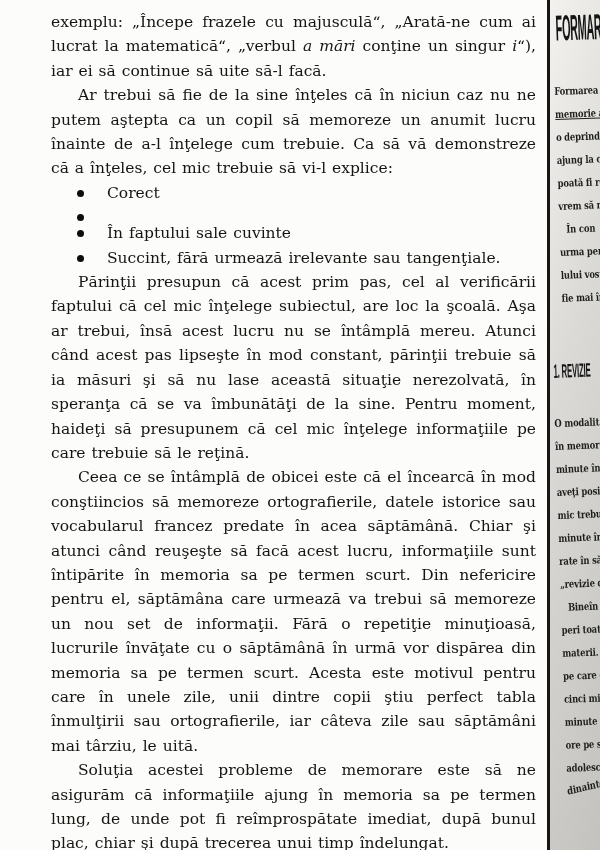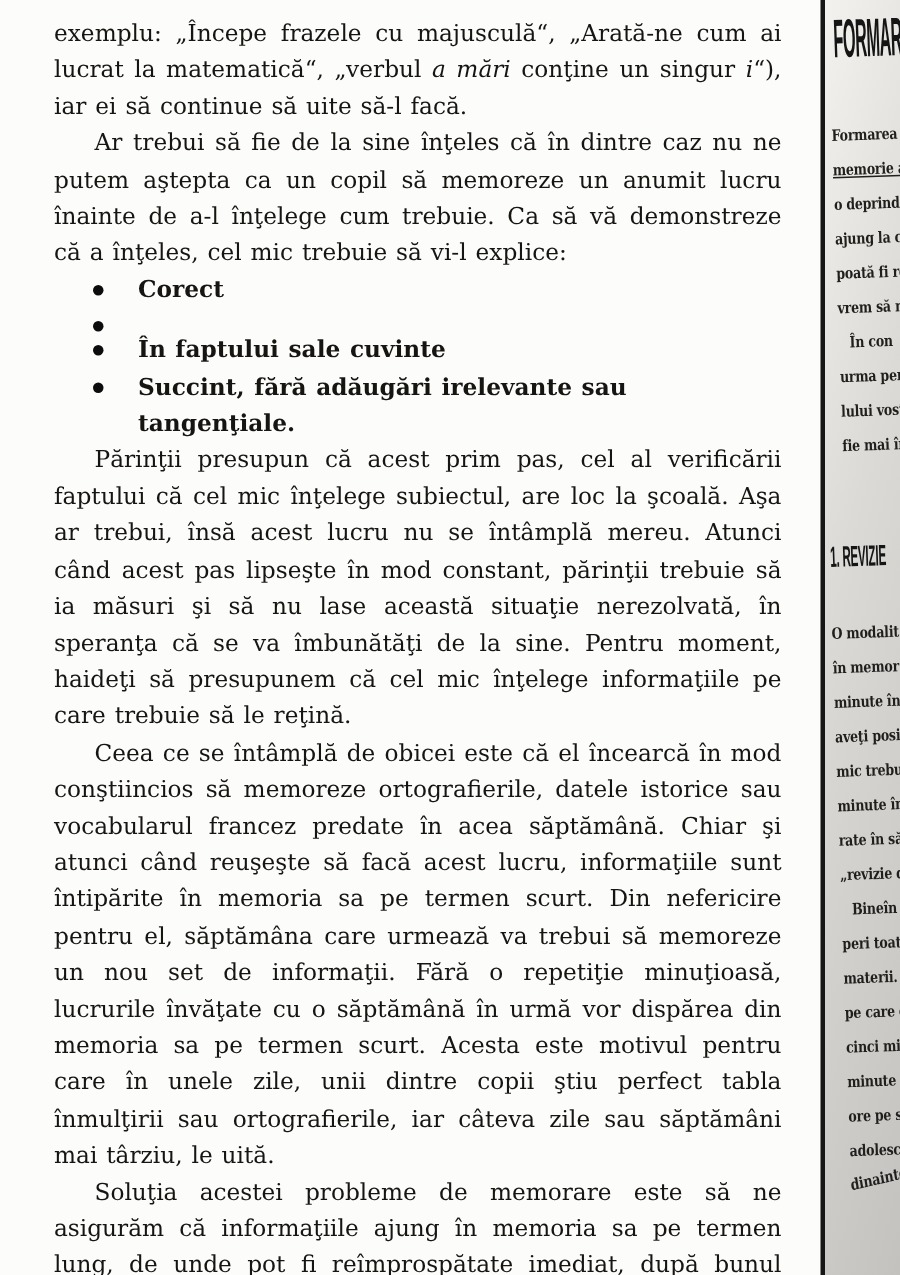--- a/index.html
+++ b/index.html
@@ -8,37 +8,37 @@
     background: #ffffff;
     font-family: "DejaVu Serif", serif;
   }
   .screen {
     position: relative; width: 600px; height: 850px;
     background: #fcfcfa;
   }
 
   
   .page-left {
-    position: absolute; left: 0; top: 0;
+    position: absolute; left: 15px; top: 0;
     width: 547px; height: 850px;
     padding: 10px 26px 0 36px;
     box-sizing: border-box;
     color: #171512;
     font-size: 15.5px;
     line-height: 24.4px;
     text-align: justify;
     word-spacing: 1px;
   }
   .page-left p { margin: 0; }
   .para-indent { text-indent: 27px; }
   .gap-top { margin-top: 26px; }
   em { font-style: italic; }
 
   .bullets { list-style: none; margin: 0; padding: 0 0 0 26px; }
-  .bullets li { display: flex; align-items: flex-start; text-align: left; font-weight: bold; }
+  .bullets li { display: flex; align-items: flex-start; text-align: left; }
   .dot {
     flex: 0 0 auto; width: 7px; height: 7px; border-radius: 50%;
     background: #0c0c0c; margin: 9px 23px 0 0;
   }
 
   
   .spine {
     position: absolute; left: 547px; top: 0;
     width: 3px; height: 850px; background: #161616;
   }
@@ -82,37 +82,37 @@
 </style>
 </head>
 <body>
 
 <div class="screen">
 
   <div class="page-left">
 
     <p><span>exemplu: „Începe frazele cu majusculă“, „Arată-ne cum ai lucrat la matematică“, „verbul </span><em>a mări</em><span> conţine un singur </span><em>i</em><span>“), iar ei să continue să uite să-l facă.</span></p>
 
-    <p class="para-indent">Ar trebui să fie de la sine înţeles că în dintre caz nu ne putem aştepta ca un copil să memoreze un anumit lucru înainte de a-l înţelege cum trebuie. Ca să vă demonstreze că a înţeles, cel mic trebuie să vi-l explice:</p>
+    <p class="para-indent">Ar trebui să fie de la sine înţeles că în niciun caz nu ne putem aştepta ca un copil să memoreze un anumit lucru înainte de a-l înţelege cum trebuie. Ca să vă demonstreze că a înţeles, cel mic trebuie să vi-l explice:</p>
 
     <ul class="bullets">
       <li>
         <span class="dot"></span>
         <span>Corect</span>
       </li>
       <li>
         <span class="dot"></span>
       </li>
       <li>
         <span class="dot"></span>
         <span>În faptului sale cuvinte</span>
       </li>
       <li>
         <span class="dot"></span>
-        <span>Succint, fără adăugări irelevante sau tangenţiale.</span>
+        <span>Succint, fără urmează irelevante sau tangenţiale.</span>
       </li>
     </ul>
 
     <p class="para-indent gap-top">Părinţii presupun că acest prim pas, cel al verificării faptului că cel mic înţelege subiectul, are loc la şcoală. Aşa ar trebui, însă acest lucru nu se întâmplă mereu. Atunci când acest pas lipseşte în mod constant, părinţii trebuie să ia măsuri şi să nu lase această situaţie nerezolvată, în speranţa că se va îmbunătăţi de la sine. Pentru moment, haideţi să presupunem că cel mic înţelege informaţiile pe care trebuie să le reţină.</p>
 
     <p class="para-indent">Ceea ce se întâmplă de obicei este că el încearcă în mod conştiincios să memoreze ortografierile, datele istorice sau vocabularul francez predate în acea săptămână. Chiar şi atunci când reuşeşte să facă acest lucru, informaţiile sunt întipărite în memoria sa pe termen scurt. Din nefericire pentru el, săptămâna care urmează va trebui să memoreze un nou set de informaţii. Fără o repetiţie minuţioasă, lucrurile învăţate cu o săptămână în urmă vor dispărea din memoria sa pe termen scurt. Acesta este motivul pentru care în unele zile, unii dintre copii ştiu perfect tabla înmulţirii sau ortografierile, iar câteva zile sau săptămâni mai târziu, le uită.</p>
 
     <p class="para-indent">Soluţia acestei probleme de memorare este să ne asigurăm că informaţiile ajung în memoria sa pe termen lung, de unde pot fi reîmprospătate imediat, după bunul plac, chiar şi după trecerea unui timp îndelungat.</p>
   </div>
 

